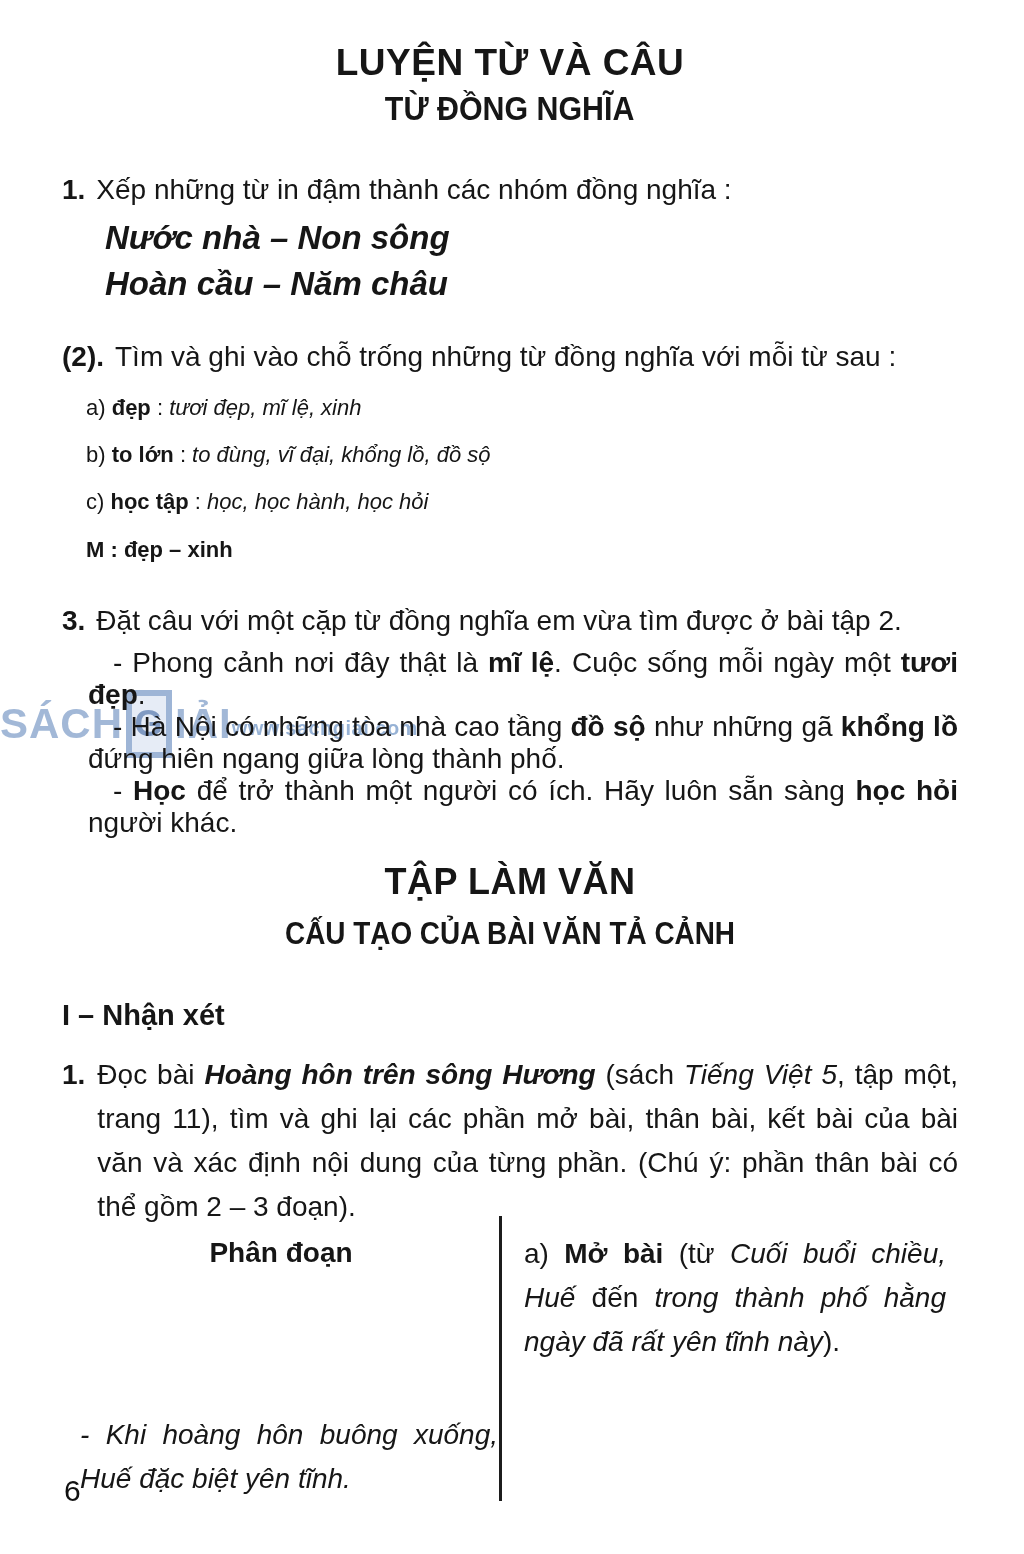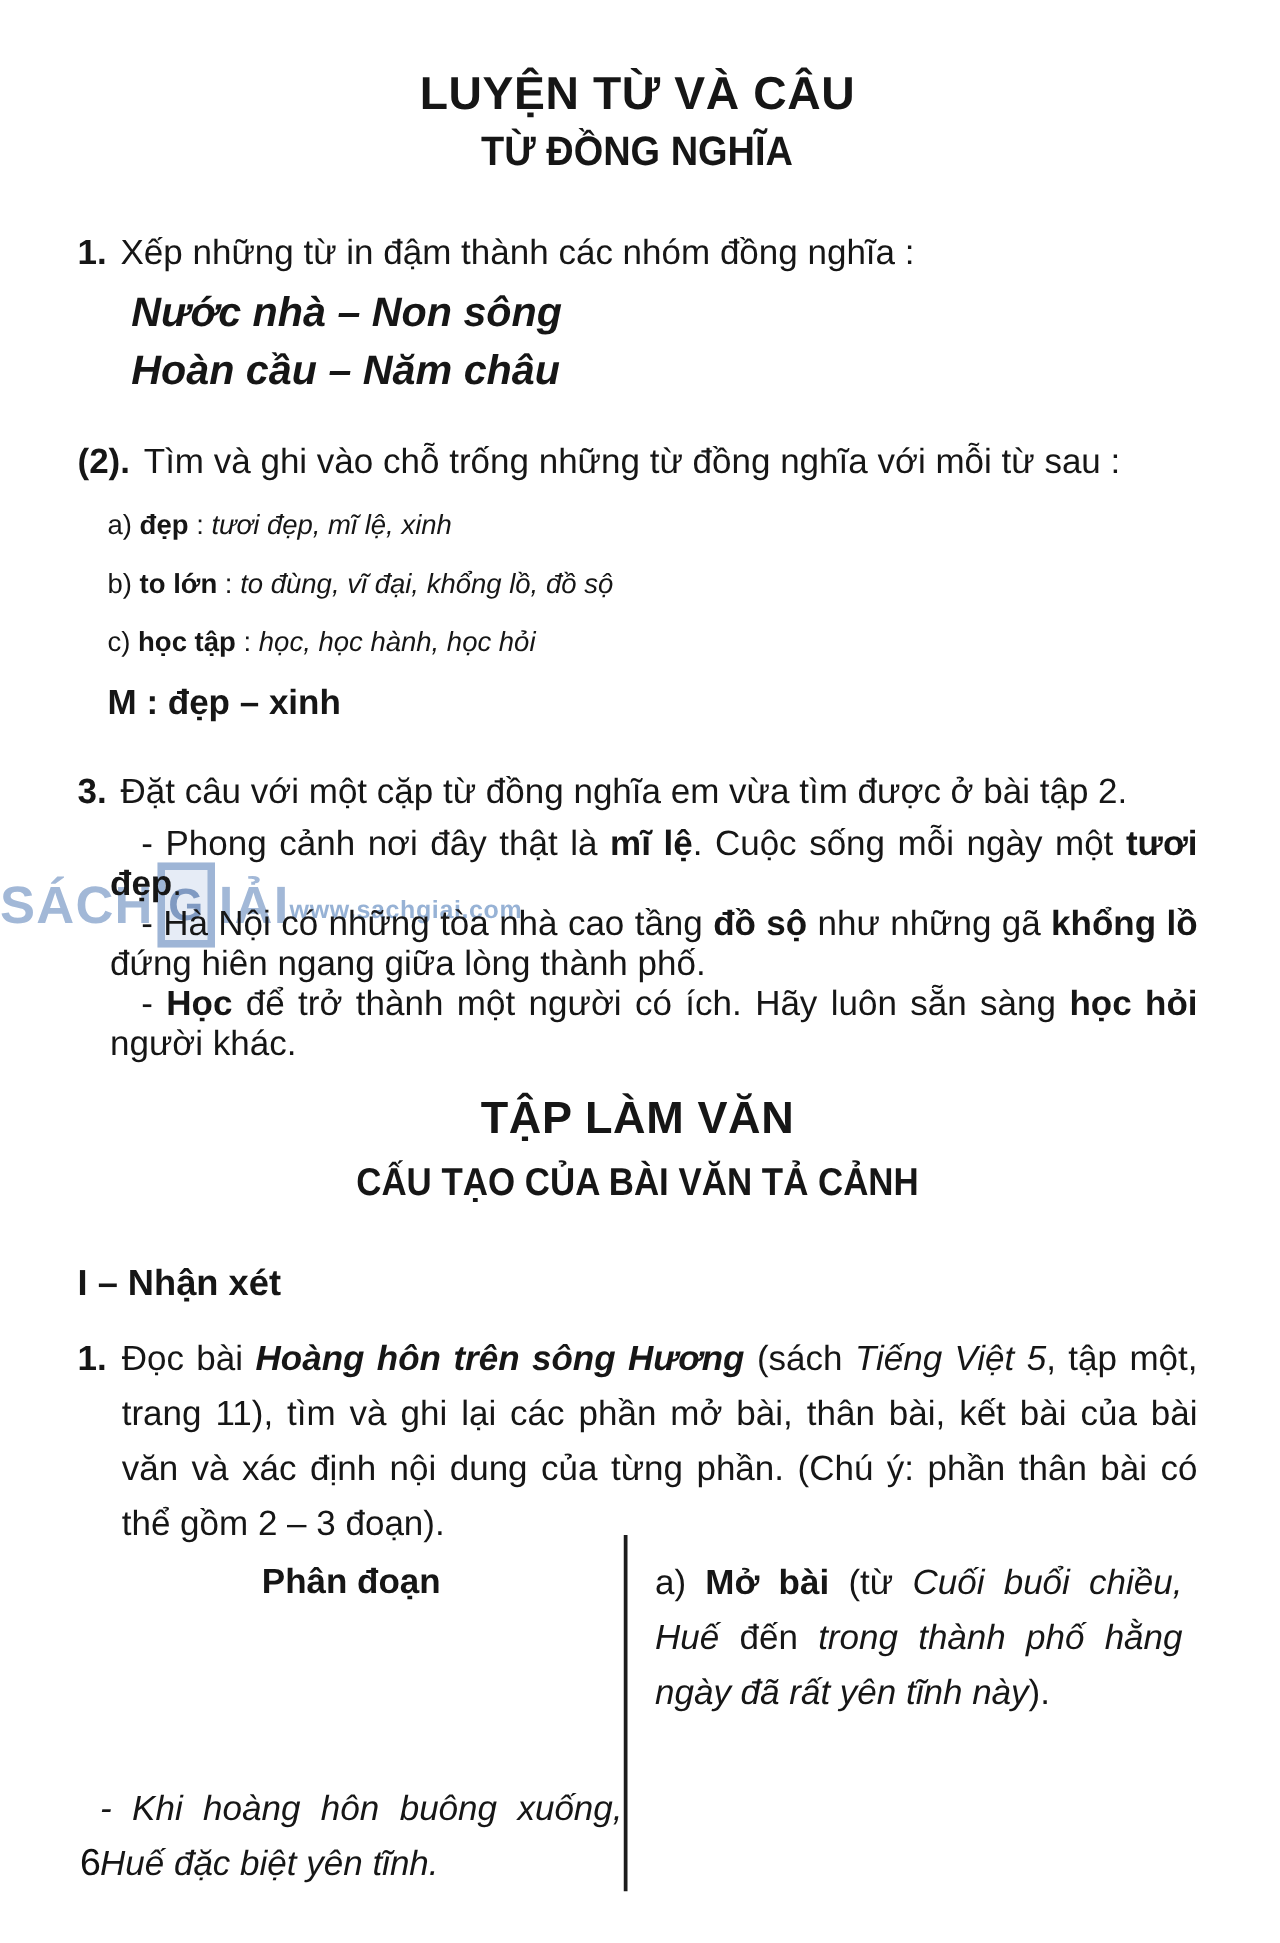--- a/index.html
+++ b/index.html
@@ -22,21 +22,21 @@
   .wm-logo {
     width:34px; height:56px; margin:0 3px;
     border:6px solid rgba(86,125,182,0.50);
     background:rgba(140,170,215,0.22);
     display:flex; align-items:center; justify-content:center;
     font-size:36px; color:rgba(60,100,160,0.60);
   }
   .wm-url { margin-top:8px; font-size:20px; font-weight:700; color:rgba(96,136,190,0.65); letter-spacing:0.5px; }
 
   
-  .content { position:relative; z-index:2; padding:54px 66px 0 62px; }
+  .content { position:relative; z-index:2; padding:42px 66px 0 62px; }
 
   .center { text-align:center; }
   .main-title { font-weight:700; font-size:37px; line-height:1.12; letter-spacing:0.5px; }
   .sub-wrap { margin-top:8px; }
   .condensed { display:inline-block; transform:scaleX(0.92); transform-origin:center; font-weight:700; font-size:33px; line-height:1.1; }
   .condensed2 { display:inline-block; transform:scaleX(0.90); transform-origin:center; font-weight:700; font-size:31px; line-height:1.1; }
   .tlv-title { margin-top:23px; font-size:36px; }
   .tlv-sub { margin-top:15px; }
 
   .prompt { display:flex; align-items:baseline; font-size:28px; line-height:45px; }
@@ -45,21 +45,21 @@
   .ex2-prompt { margin-top:27px; }
   .ex3-prompt { margin-top:25px; }
 
   .pairs { margin-left:43px; margin-top:3px; }
   .pair { font-weight:700; font-style:italic; font-size:33px; line-height:46px; }
 
   .syn-list { margin-left:24px; margin-top:5px; }
   .syn-item { font-size:22px; line-height:47px; }
   .term { font-weight:700; }
   .syns { font-style:italic; }
-  .example-line { margin-left:24px; margin-top:1px; font-weight:700; font-size:28px; line-height:47px; }
+  .example-line { margin-left:24px; margin-top:1px; font-weight:700; font-size:22px; line-height:47px; }
 
   .answers { margin-top:4px; }
   .answer { margin-left:26px; text-indent:25px; text-align:justify; font-size:28px; line-height:32px; }
 
   .seg-b { font-weight:700; }
   .seg-i { font-style:italic; }
   .seg-bi { font-weight:700; font-style:italic; }
 
   .part-heading { margin-top:42px; font-weight:700; font-size:29px; line-height:45px; }
 

